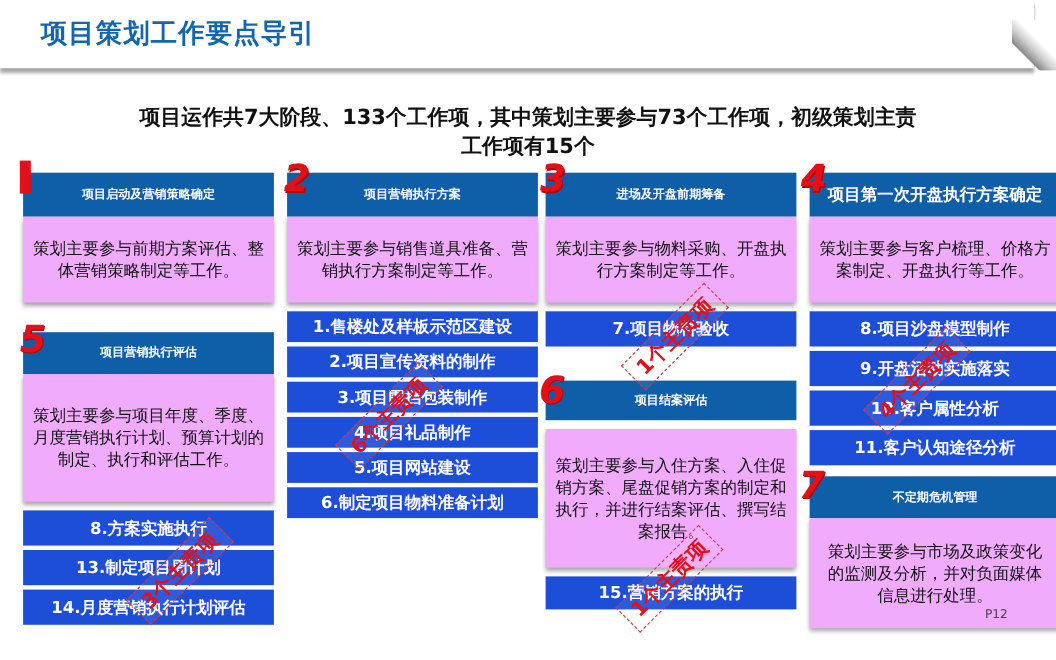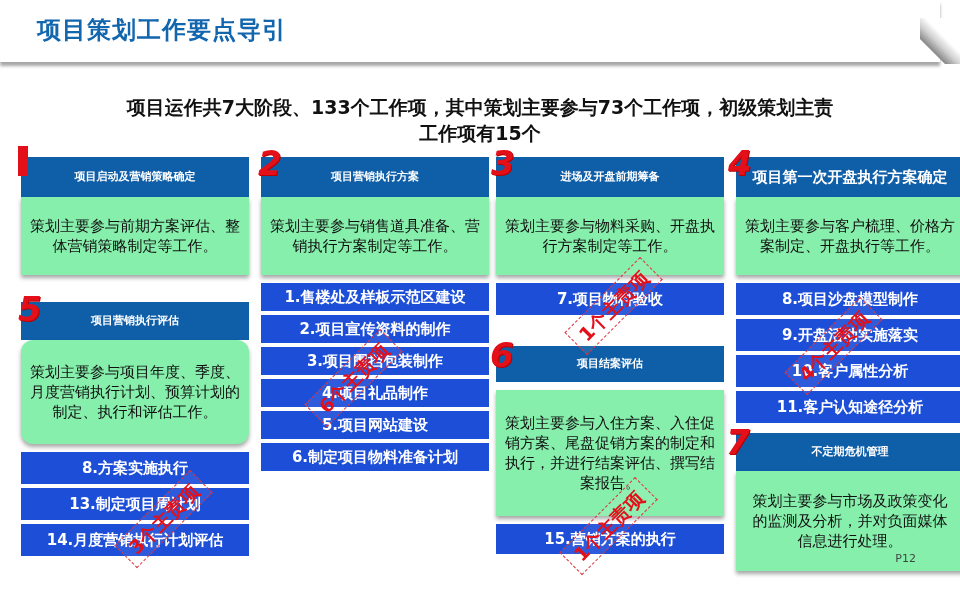--- a/index.html
+++ b/index.html
@@ -7,21 +7,21 @@
          font-family: "DejaVu Sans", "Liberation Sans", sans-serif; }
   .header { position: absolute; left: 0; top: 0; width: 940px; height: 62px; background: #fff;
             box-shadow: 0 4px 3px rgba(0,0,0,0.35); }
   .header-title { position: absolute; left: 37px; top: 14px; font-size: 24px; font-weight: bold; color: #1266ae; letter-spacing: 1px; }
   .page-curl { position: absolute; right: 0; top: 18px; width: 40px; height: 46px;
                background: linear-gradient(225deg, #ffffff 40%, #d0d0d0 55%, #8a8a8a 70%, rgba(255,255,255,0) 72%); }
   .subtitle { position: absolute; left: 20px; top: 94px; width: 920px; text-align: center; font-size: 19px; font-weight: bold; color: #111; line-height: 26px; }
   .phase { position: absolute; width: 228px; }
   .phase-head { background: #0f5ea8; color: #fff; font-weight: bold; font-size: 11px; text-align: center;
                 display: flex; align-items: center; justify-content: center; line-height: 20px; padding: 0 4px; }
-  .phase-body { background: #86efac; color: #111; font-size: 15px; line-height: 20px; text-align: center;
+  .phase-body { background: #f0abfc; color: #111; font-size: 15px; line-height: 20px; text-align: center;
                 box-shadow: 0 3px 4px rgba(0,0,0,0.35); padding: 6px 6px; display: flex; align-items: center; justify-content: center; }
   .num { position: absolute; color: #e3101a; font-weight: 900; font-size: 34px; font-style: italic; line-height: 1; z-index: 3;
          font-family: "DejaVu Sans", sans-serif; text-shadow: 1px 1px 0 #b00; }
   .items { margin-top: 8px; }
   .item { background: #1d4ed8; color: #fff; font-weight: bold; font-size: 15px; text-align: center; height: 28px; line-height: 28px;
           margin-bottom: 4px; white-space: nowrap; overflow: hidden; }
   .stamp { position: absolute; border: 1px dashed #e0323a; color: #e3101a; font-weight: 900; font-size: 19px; text-align: center;
            transform: rotate(-45deg); padding: 2px 8px; background: rgba(255,255,255,0.08); z-index: 4; line-height: 26px; white-space: nowrap; }
   .page-num { position: absolute; right: 44px; top: 552px; font-size: 11px; font-weight: normal; color: #444; }
 </style>
@@ -77,21 +77,21 @@
     <div class="item" style="height:32px; line-height:32px;">9.开盘活动实施落实</div>
     <div class="item" style="height:32px; line-height:32px;">10.客户属性分析</div>
     <div class="item" style="height:32px; line-height:32px;">11.客户认知途径分析</div>
   </div>
 </div>
 <div class="num" style="left:728px; top:146px;">4</div>
 <div class="stamp" style="left:780px; top:330px;">4个主责项</div>
 
 <div class="phase" style="left:21px; top:302px;">
   <div class="phase-head" style="height:38px;">项目营销执行评估</div>
-  <div class="phase-body" style="height:104px; padding:4px 4px;border-radius:12px;">策划主要参与项目年度、季度、月度营销执行计划、预算计划的制定、执行和评估工作。</div>
+  <div class="phase-body" style="height:116px; padding:4px 4px;">策划主要参与项目年度、季度、月度营销执行计划、预算计划的制定、执行和评估工作。</div>
   <div class="items">
     <div class="item" style="height:32px; line-height:32px;">8.方案实施执行</div>
     <div class="item" style="height:32px; line-height:32px;">13.制定项目周计划</div>
     <div class="item" style="height:32px; line-height:32px;">14.月度营销执行计划评估</div>
   </div>
 </div>
 <div class="num" style="left:18px; top:292px;">5</div>
 <div class="stamp" style="left:110px; top:503px;">3个主责项</div>
 
 <div class="phase" style="left:496px; top:346px;">

